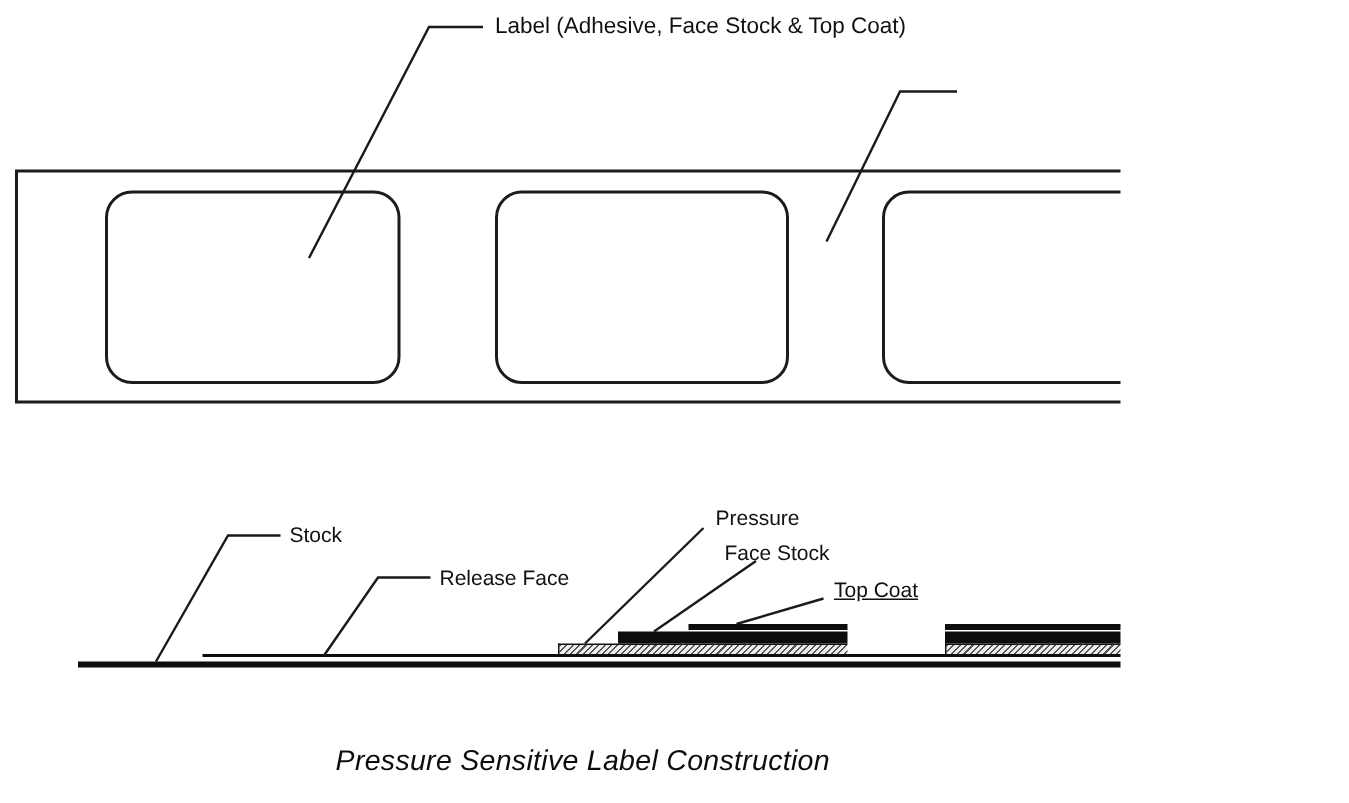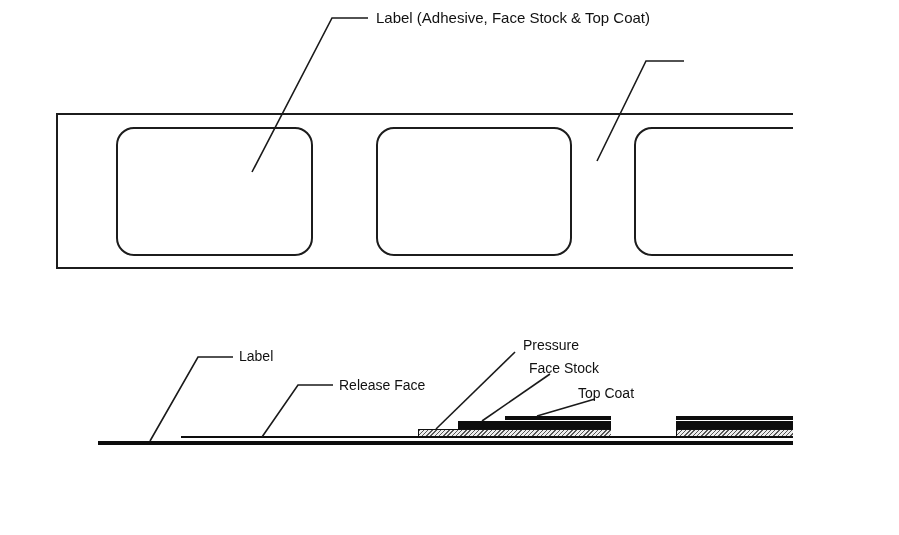--- a/index.html
+++ b/index.html
@@ -8,21 +8,20 @@
     background: #ffffff;
   }
   .stage {
     position: relative;
     width: 747px;
     height: 535px;
     background: #ffffff;
     font-family: "Liberation Sans", sans-serif;
     color: #111111;
     overflow: hidden;
-    margin-left: 46px;
   }
   .txt {
     position: absolute;
     font-size: 15px;
     white-space: nowrap;
     color: #111111;
   }
   .txt-sm {
     position: absolute;
     font-size: 14px;
@@ -94,20 +93,21 @@
     <polyline points="638,61 600,61 551,161" fill="none" stroke="#1a1a1a" stroke-width="1.6"></polyline>
     <polyline points="187,357 152,357 104,441" fill="none" stroke="#1a1a1a" stroke-width="1.6"></polyline>
     <polyline points="287,385 252,385 216,437" fill="none" stroke="#1a1a1a" stroke-width="1.6"></polyline>
     <polyline points="469,352 390,429" fill="none" stroke="#1a1a1a" stroke-width="1.6"></polyline>
     <polyline points="504,374 436,421" fill="none" stroke="#1a1a1a" stroke-width="1.6"></polyline>
     <polyline points="549,399 491,416" fill="none" stroke="#1a1a1a" stroke-width="1.6"></polyline>
   </svg>
 
   <div class="txt" style="left:330px; top:9px;">Label (Adhesive, Face Stock &amp; Top Coat)</div>
 
-  <div class="txt-sm" style="left:193px; top:348px;">Label</div>
+  <div class="txt-sm" style="left:193px; top:348px;">Stock</div>
   <div class="txt-sm" style="left:293px; top:377px;">Release Face</div>
   <div class="txt-sm" style="left:477px; top:337px;">Pressure</div>
   <div class="txt-sm" style="left:483px; top:360px;">Face Stock</div>
-  <div class="txt-sm" style="left:532px; top:385px;">Top Coat</div>
+  <div class="txt-sm" style="left:556px; top:385px;text-decoration:underline;">Top Coat</div>
 
+  <div class="caption">Pressure Sensitive Label Construction</div>
 
 </div>
 
 </body></html>

